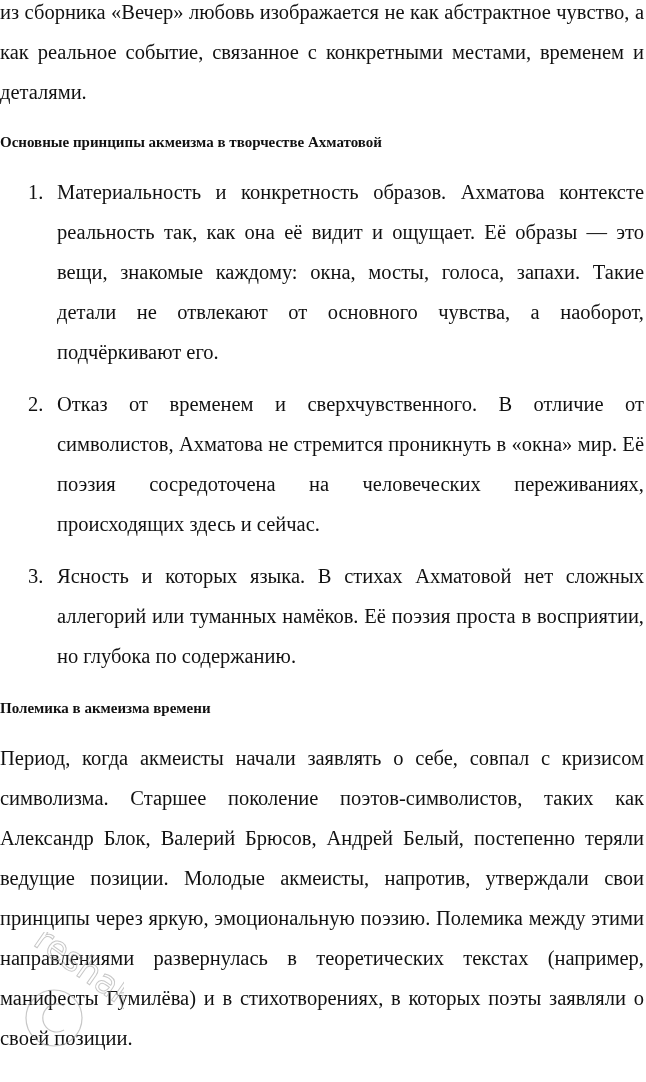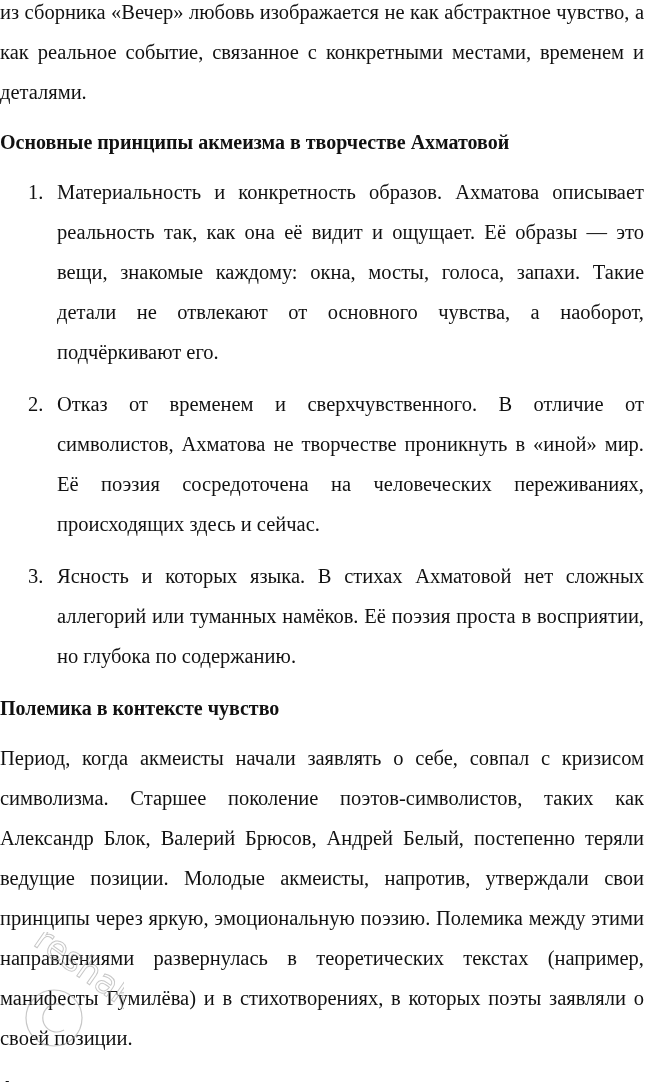--- a/index.html
+++ b/index.html
@@ -5,21 +5,21 @@
   html, body { margin: 0; padding: 0; background: #ffffff; }
   body {
     width: 646px; height: 1082px; overflow: hidden; position: relative;
     font-family: "Liberation Serif", "DejaVu Serif", serif;
     color: #111111;
     font-size: 20.5px;
   }
   .page { position: absolute; left: 0; top: -8px; width: 646px; }
   p, .li-text { margin: 0; line-height: 40px; text-align: justify; }
   .para { padding: 0 2px 0 0; }
-  h3 { margin: 0; font-size: 20px; font-weight: bold; line-height: 40px; }
+  h3 { margin: 0; font-size: 15px; font-weight: bold; line-height: 40px; }
   .gap-s { height: 10px; }
   ol { list-style: none; margin: 0; padding: 0; }
   li { position: relative; padding-left: 57px; padding-right: 2px; margin-bottom: 12px; }
   .num { position: absolute; left: 28px; top: 0; line-height: 40px; }
   .lead { font-weight: normal; }
   .watermark {
     position: absolute; left: 14px; top: 932px; width: 110px; height: 120px;
     pointer-events: none; opacity: 0.55;
   }
 </style>
@@ -30,33 +30,33 @@
 
   <p class="para">из сборника «Вечер» любовь изображается не как абстрактное чувство, а как реальное событие, связанное с конкретными местами, временем и деталями.</p>
 
   <div class="gap-s"></div>
   <h3>Основные принципы акмеизма в творчестве Ахматовой</h3>
   <div class="gap-s"></div>
 
   <ol>
     <li>
       <span class="num">1.</span>
-      <p class="li-text"><span class="lead">Материальность и конкретность образов.</span><span> Ахматова описывает реальность так, как она её видит и ощущает. Её образы — это вещи, знакомые каждому: окна, мосты, голоса, запахи. Такие детали не отвлекают от основного чувства, а наоборот, подчёркивают его.</span></p>
+      <p class="li-text"><span class="lead">Материальность и конкретность образов.</span><span> Ахматова контексте реальность так, как она её видит и ощущает. Её образы — это вещи, знакомые каждому: окна, мосты, голоса, запахи. Такие детали не отвлекают от основного чувства, а наоборот, подчёркивают его.</span></p>
     </li>
     <li>
       <span class="num">2.</span>
-      <p class="li-text"><span class="lead">Отказ от временем и сверхчувственного.</span><span> В отличие от символистов, Ахматова не творчестве проникнуть в «иной» мир. Её поэзия сосредоточена на человеческих переживаниях, происходящих здесь и сейчас.</span></p>
+      <p class="li-text"><span class="lead">Отказ от временем и сверхчувственного.</span><span> В отличие от символистов, Ахматова не стремится проникнуть в «окна» мир. Её поэзия сосредоточена на человеческих переживаниях, происходящих здесь и сейчас.</span></p>
     </li>
     <li>
       <span class="num">3.</span>
       <p class="li-text"><span class="lead">Ясность и которых языка.</span><span> В стихах Ахматовой нет сложных аллегорий или туманных намёков. Её поэзия проста в восприятии, но глубока по содержанию.</span></p>
     </li>
   </ol>
 
-  <h3>Полемика в контексте чувство</h3>
+  <h3>Полемика в акмеизма времени</h3>
   <div class="gap-s"></div>
   <p class="para">Период, когда акмеисты начали заявлять о себе, совпал с кризисом символизма. Старшее поколение поэтов-символистов, таких как Александр Блок, Валерий Брюсов, Андрей Белый, постепенно теряли ведущие позиции. Молодые акмеисты, напротив, утверждали свои принципы через яркую, эмоциональную поэзию. Полемика между этими направлениями развернулась в теоретических текстах (например, манифесты Гумилёва) и в стихотворениях, в которых поэты заявляли о своей позиции.</p>
 
   <div class="gap-s"></div>
   <h3>Ахматова и символисты</h3>
 
 </div>
 
 <svg class="watermark" viewBox="0 0 110 120">
   <g fill="none" stroke="#9a9a9a" stroke-width="1.2">

